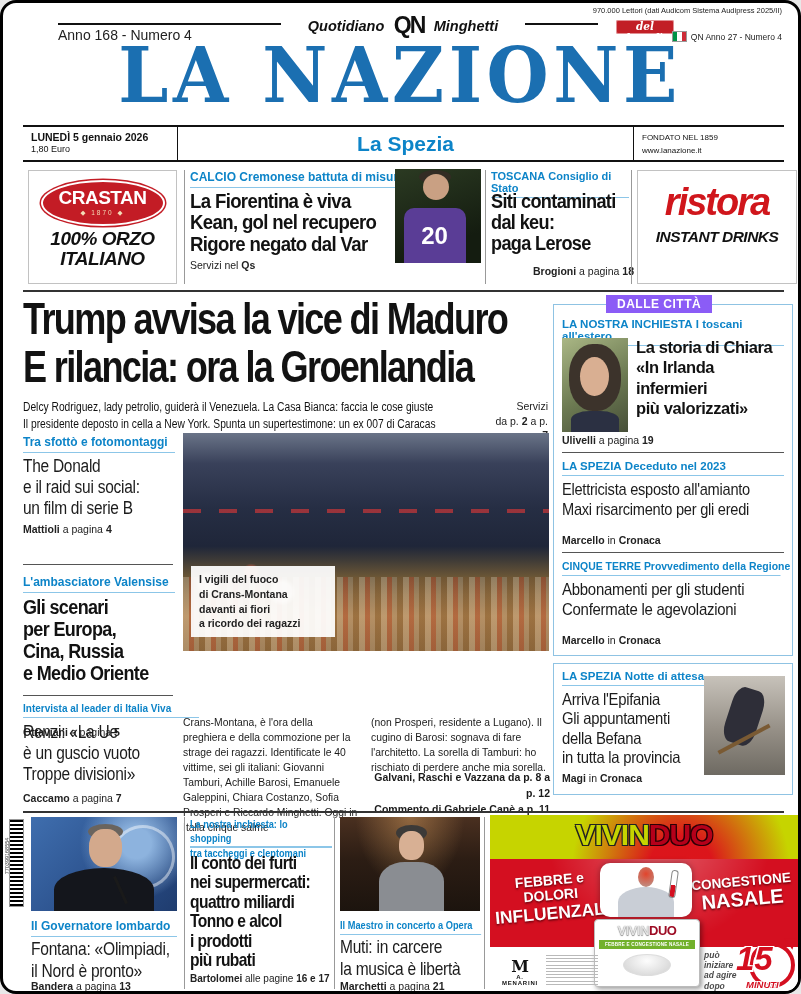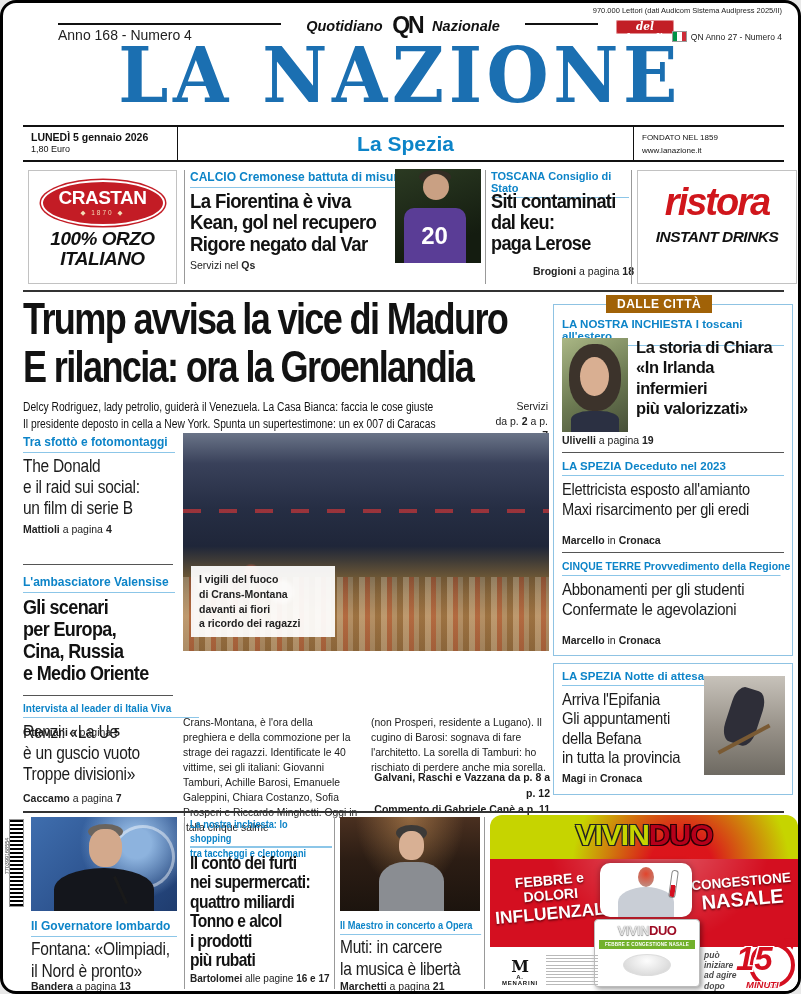--- a/index.html
+++ b/index.html
@@ -78,21 +78,21 @@
   #calcio-by{left:187px;top:256px;}
   #hrule1{left:20px;top:287px;width:761px;height:1.5px;background:#333;}
   
   #lead-hl{left:20px;top:292px;width:645px;font-size:44px;line-height:48px;letter-spacing:-2px;}
   #lead-sub{left:20px;top:396px;width:565px;font-size:12.5px;line-height:1.32;color:#111;}
   #lead-serv{left:487px;top:396px;width:58px;text-align:right;font-size:10.5px;line-height:1.4;color:#222;}
   #lead-serv .p{font-weight:800;}
   
   .rbox{border:1.5px solid #8fc3e3;box-sizing:border-box;}
   #rbox1{left:550px;top:301px;width:240px;height:352px;}
-  #rbadge{left:603px;top:292px;background:#a16207;color:#fff;font-weight:800;font-size:12px;
+  #rbadge{left:603px;top:292px;background:#8b5cf6;color:#fff;font-weight:800;font-size:12px;
           letter-spacing:.5px;padding:2px 11px;}
   #chiara-kick{left:559px;top:315px;width:222px;font-size:11.5px;}
   #chiara-photo{left:559px;top:335px;width:66px;height:94px;overflow:hidden;background:linear-gradient(150deg,#aab785,#6c7a52 55%,#474f38);}
   .ch-hair{position:absolute;left:10%;top:6%;width:80%;height:72%;background:#3c332b;border-radius:45%;}
   .ch-face{position:absolute;left:27%;top:20%;width:44%;height:42%;background:#d9af92;border-radius:50%;}
   .ch-torso{position:absolute;left:14%;bottom:0;width:72%;height:22%;background:#2b3042;border-radius:40% 40% 0 0;}
   #chiara-hl{left:633px;top:334px;width:152px;font-size:16.5px;font-weight:800;line-height:1.24;letter-spacing:-0.4px;white-space:pre-line;color:#121212;}
   #chiara-by{left:559px;top:431px;}
   #rdiv1{left:559px;top:449px;width:222px;}
   #amianto-kick{left:559px;top:457px;width:222px;font-size:11.5px;}
@@ -164,21 +164,21 @@
   #muti-photo{left:337px;top:814px;width:140px;height:94px;overflow:hidden;
     background:radial-gradient(ellipse at 50% 0%,rgba(205,150,90,.55),transparent 55%),linear-gradient(180deg,#4a3020 0%,#2c1d14 45%,#1c140e 100%);}
   .mu-hair{position:absolute;left:40%;top:9%;width:22%;height:17%;background:#3c3a38;border-radius:50%;}
   .mu-face{position:absolute;left:42%;top:15%;width:18%;height:31%;background:#d8b094;border-radius:45%;}
   .mu-suit{position:absolute;left:28%;bottom:0;width:46%;height:52%;background:#8a8d92;border-radius:40% 40% 0 0;}
   #muti-kick{left:337px;top:916px;width:168px;font-size:11px;}
   #muti-hl{left:337px;top:933px;width:168px;font-size:18.5px;}
   #muti-by{left:337px;top:977px;}
   #bdiv3{left:481px;top:814px;height:172px;}
   
-  #vivin{left:487px;top:812px;width:308px;height:176px;overflow:hidden;border-radius:12px;}
+  #vivin{left:487px;top:812px;width:308px;height:176px;overflow:hidden;border-radius:0;}
   .vv-lime{position:absolute;left:0;top:0;width:308px;height:44px;
     background:radial-gradient(circle at 62% 120%,rgba(222,0,30,.9) 0 16%,transparent 55%),#c6d400;}
   .vv-red{position:absolute;left:0;top:44px;width:308px;height:88px;
     background:radial-gradient(circle at 55% -30%,rgba(255,255,255,.35),transparent 55%),#d40f20;}
   .vv-white{position:absolute;left:0;top:132px;width:308px;height:44px;background:#fff;}
   .vv-brand{position:absolute;left:0;top:5px;width:100%;text-align:center;font-weight:900;font-size:30px;letter-spacing:-1px;line-height:1;}
   .vv-a{color:#c6d400;text-shadow:-1.2px -1.2px 0 #222,1.2px -1.2px 0 #222,-1.2px 1.2px 0 #222,1.2px 1.2px 0 #222;}
   .vv-b{color:#b5001a;text-shadow:-1.2px -1.2px 0 #2a0005,1.2px -1.2px 0 #2a0005,-1.2px 1.2px 0 #2a0005,1.2px 1.2px 0 #2a0005;}
   .vv-left{position:absolute;left:2px;top:58px;width:118px;transform:rotate(-5deg);color:#fff;text-align:center;
     font-weight:900;text-shadow:0 1.5px 2px rgba(90,0,10,.85);line-height:1.1;}
@@ -219,21 +219,21 @@
 </head>
 <body>
 
 <div id="page">
 
   <div class="abs" id="readers">970.000 Lettori  (dati Audicom Sistema Audipress 2025/II)</div>
   <div class="abs" id="toprule"></div>
   <div class="abs" id="qncenter">
     <span class="word">Quotidiano</span>
     <span class="qn">QN</span>
-    <span class="word">Nazionale</span>
+    <span class="word">Minghetti</span>
   </div>
   <div class="abs" id="annoleft">Anno 168 - Numero 4</div>
   <div class="abs" id="lunedi">del lunedì</div>
   <div class="abs" id="annoright">
     <span class="flag"></span>
     <span>QN Anno 27 - Numero 4</span>
   </div>
 
   <div class="abs" id="mast">
     <span>LA NAZIONE</span>

